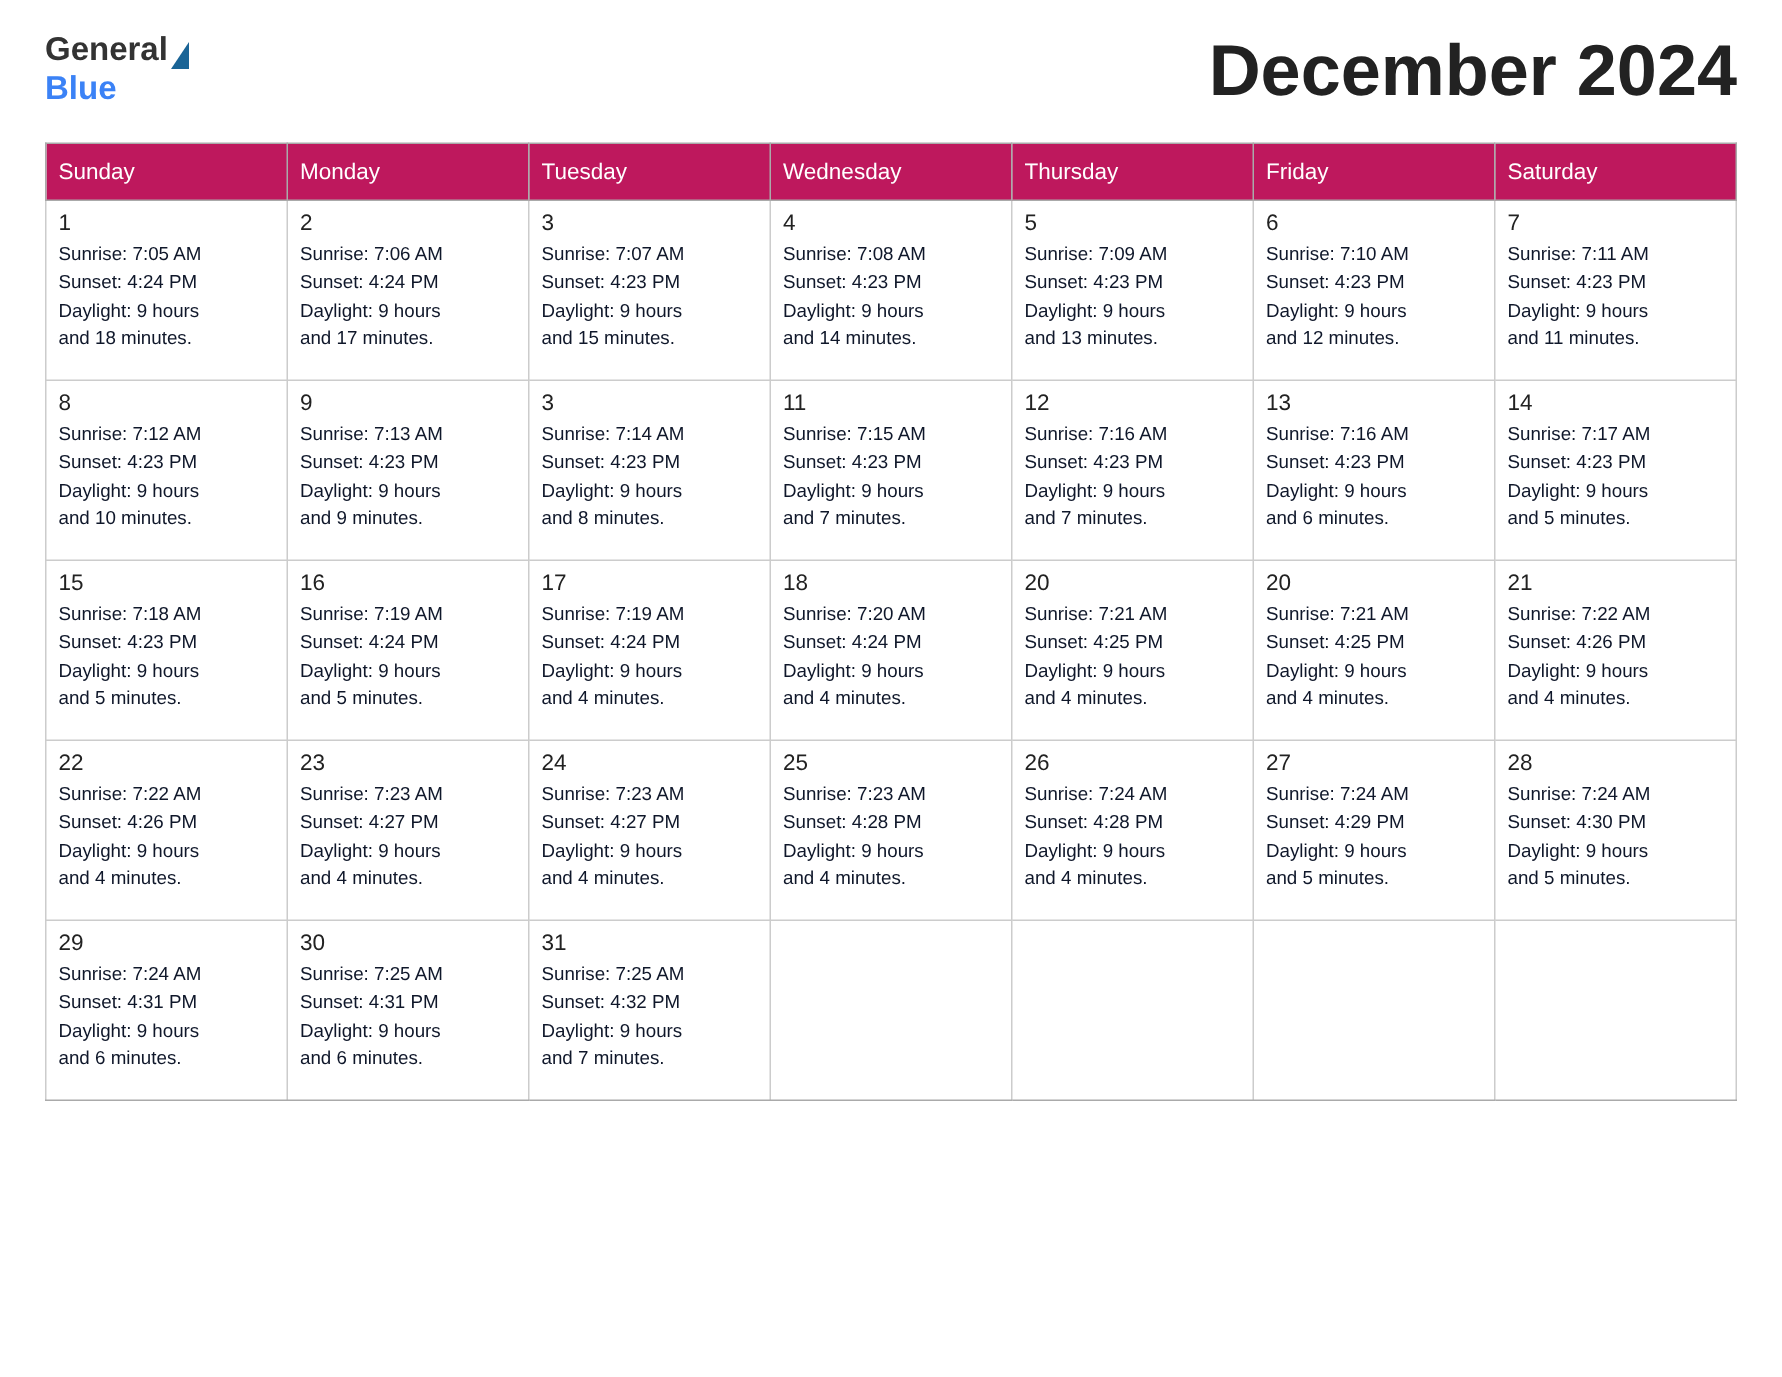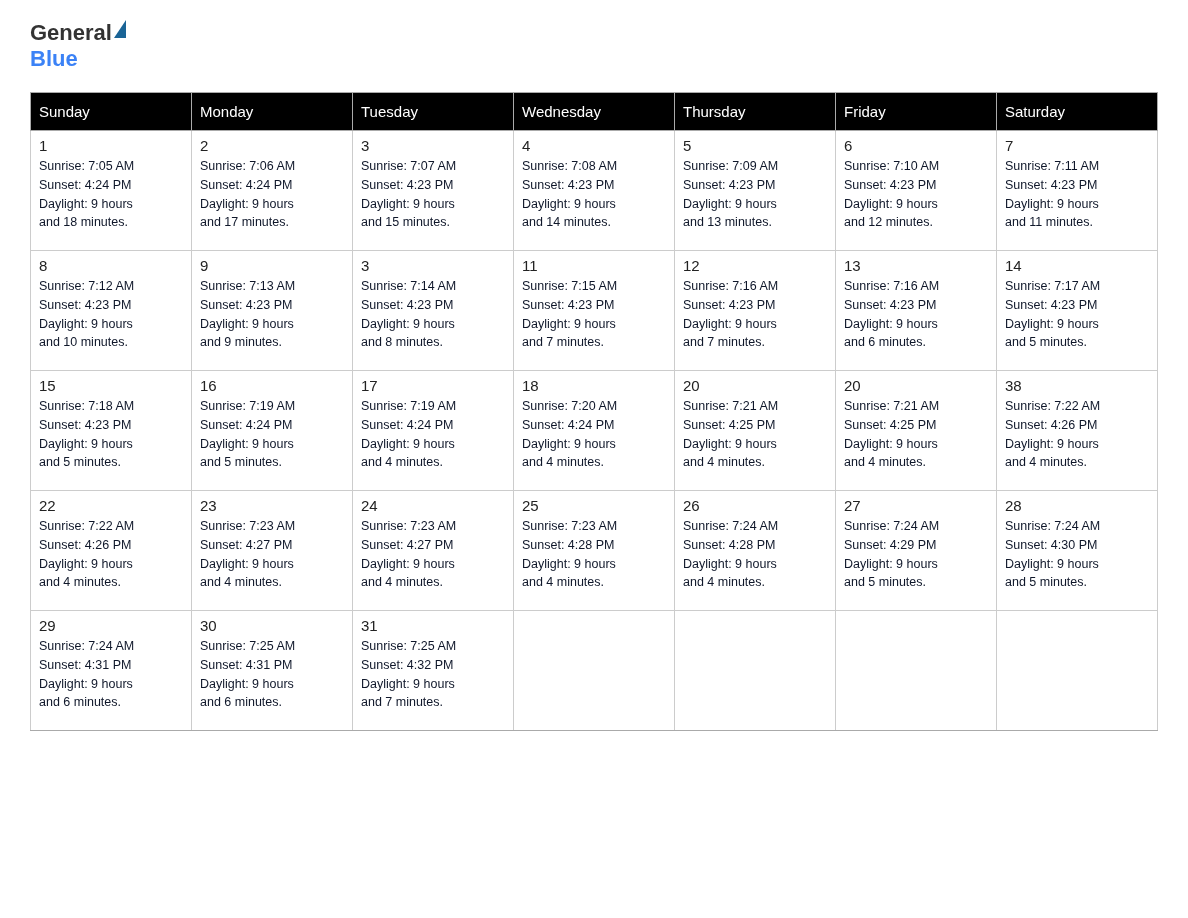--- a/index.html
+++ b/index.html
@@ -16,21 +16,21 @@
       align-items: flex-start;
       margin-bottom: 20px;
     }
     .logo {
       display: flex;
       flex-direction: column;
       align-items: flex-start;
     }
     .logo-top {
       display: flex;
-      align-items: flex-start;
+      align-items: flex-end;
       font-size: 22px;
       font-weight: bold;
       color: #333;
     }
     .logo-general {
       color: #333;
     }
     .logo-triangle {
       width: 0;
       height: 0;
@@ -56,21 +56,21 @@
       font-size: 20px;
       color: #444;
       margin-top: 4px;
     }
     .calendar {
       width: 100%;
       border-collapse: collapse;
       border: 1px solid #aaa;
     }
     .calendar th {
-      background-color: #000000;
+      background-color: #be185d;
       color: #fff;
       padding: 10px 8px;
       font-size: 15px;
       font-weight: normal;
       text-align: left;
       border: 1px solid #aaa;
     }
     .calendar td {
       vertical-align: top;
       padding: 6px 8px;
@@ -104,20 +104,21 @@
 
 <div class="header">
   <div class="logo">
     <div class="logo-top">
       <span class="logo-general">General</span>
       <span class="logo-triangle"></span>
     </div>
     <span class="logo-blue">Blue</span>
   </div>
   <div class="title-block">
+    <div class="main-title">December 2024</div>
   </div>
 </div>
 
 <table class="calendar">
   <thead>
     <tr>
     <th>Sunday</th>
         <th>Monday</th>
         <th>Tuesday</th>
         <th>Wednesday</th>
@@ -306,21 +307,21 @@
         <td>
           <div class="day-num">20</div>
           <div class="day-info">
             Sunrise: 7:21 AM<br>
             Sunset: 4:25 PM<br>
             Daylight: 9 hours<br>
             and 4 minutes.
           </div>
         </td>
         <td>
-          <div class="day-num">38</div>
+          <div class="day-num">21</div>
           <div class="day-info">
             Sunrise: 7:22 AM<br>
             Sunset: 4:26 PM<br>
             Daylight: 9 hours<br>
             and 4 minutes.
           </div>
         </td>
       </tr>
       <tr>
         <td>

